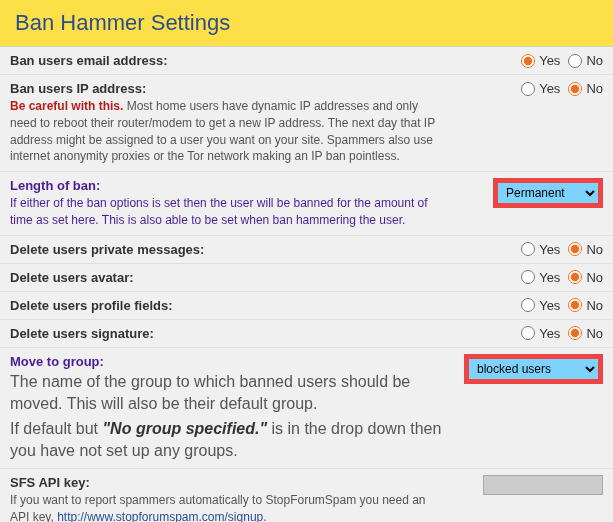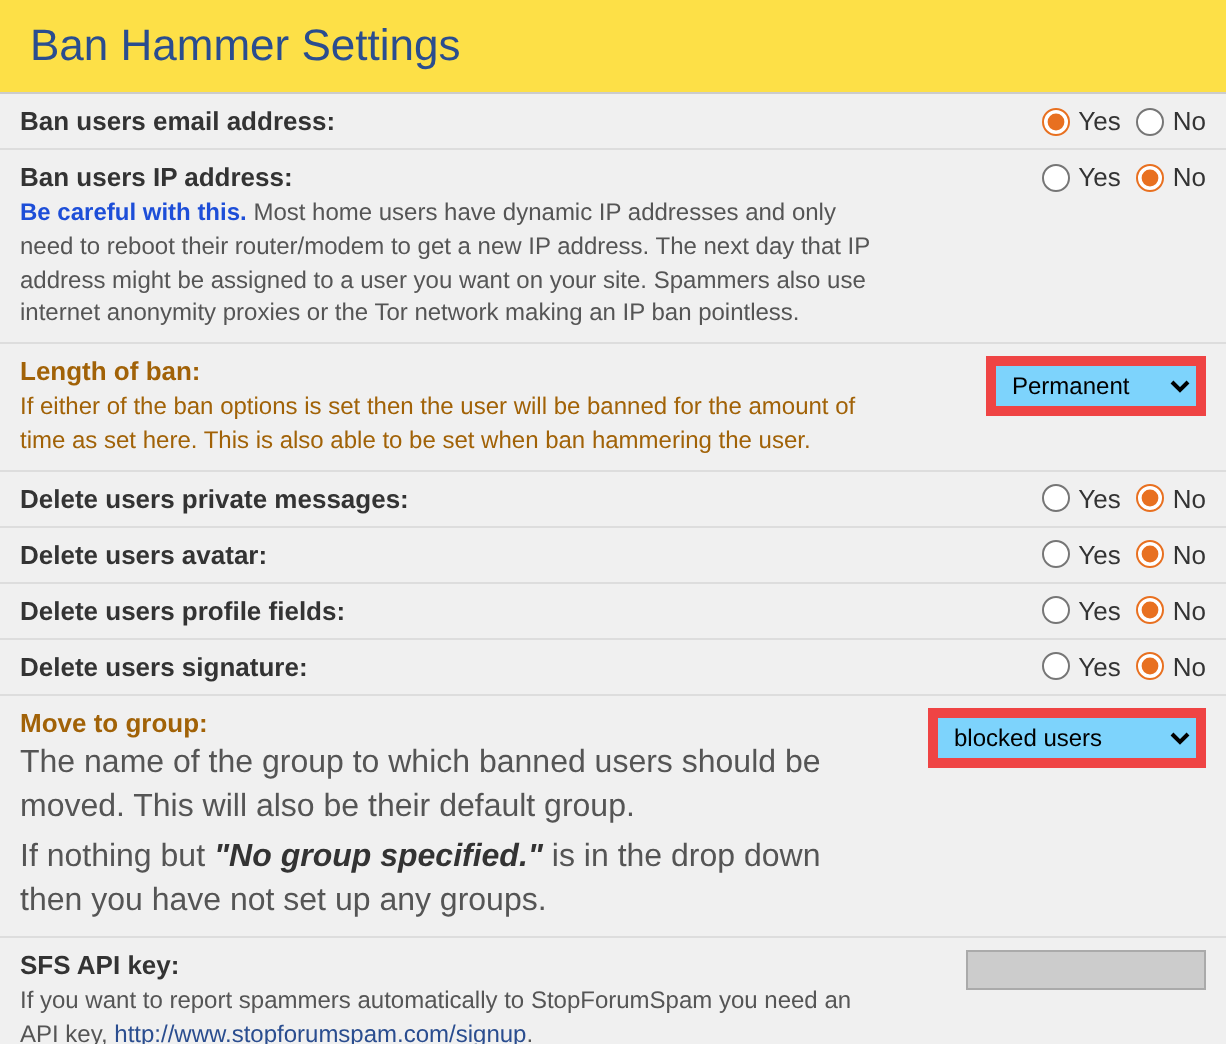--- a/index.html
+++ b/index.html
@@ -50,21 +50,21 @@
       color: #333;
       margin-top: 40px;
     }
     .field-desc {
       color: #555;
       font-size: 12px;
       margin-top: 2px;
       line-height: 1.4;
     }
     .field-desc b {
-      color: #1d4ed8;
+      color: #b91c1c;
     }
     .field-desc a {
       color: #2a4d8f;
       text-decoration: none;
     }
     .radio-group {
       display: inline-flex;
       align-items: center;
       gap: 4px;
     }
@@ -87,21 +87,21 @@
       min-width: 110px;
     }
     .sfs-input {
       width: 120px;
       height: 20px;
       background: #ccc;
       border: 1px solid #aaa;
       display: inline-block;
     }
     .orange-text {
-      color: #a16207;
+      color: #4c1d95;
     }
     .bold-label {
       font-weight: bold;
     }
     .move-group-desc {
       font-size: 16px;
       color: #555;
       margin-top: 2px;
       line-height: 1.4;
     }
@@ -245,21 +245,21 @@
           </label>
         </div>
       </td>
     </tr>
 
     <tr>
       <td class="label-col">
         <span class="field-label bold-label orange-text">Move to group:</span>
         <div class="move-group-desc">The name of the group to which banned users should be moved. This will also be their default group.</div>
         <div class="move-group-desc">
-          <span>If nothing but </span><b>"No group specified."</b><span> is in the drop down then you have not set up any groups.</span>
+          <span>If default but </span><b>"No group specified."</b><span> is in the drop down then you have not set up any groups.</span>
         </div>
       </td>
       <td class="control-col" style="vertical-align:top; padding-top:6px;">
         <select class="dropdown">
           <option>blocked users</option>
           <option>No group specified</option>
         </select>
       </td>
     </tr>
 

